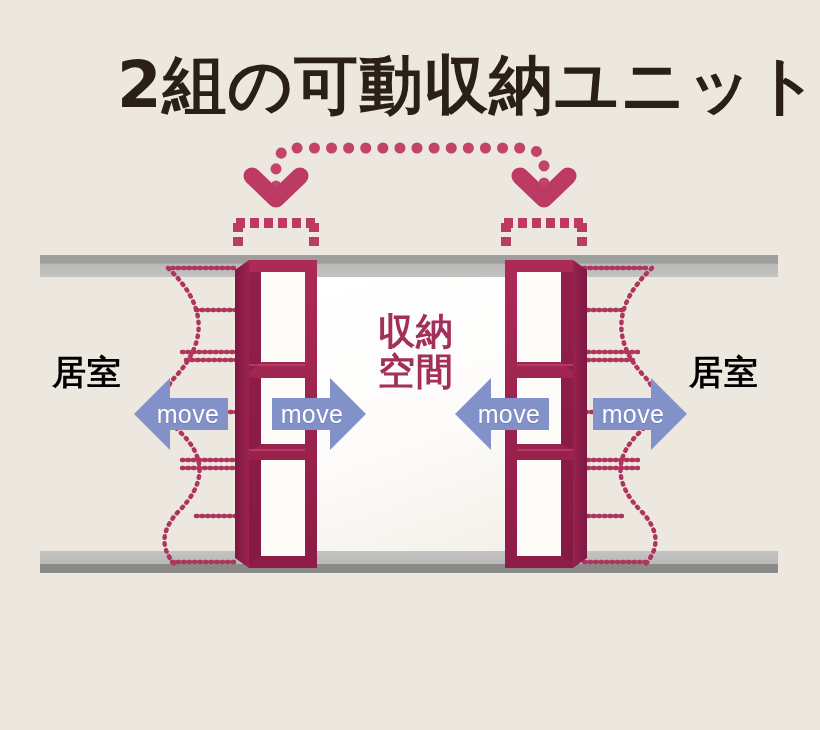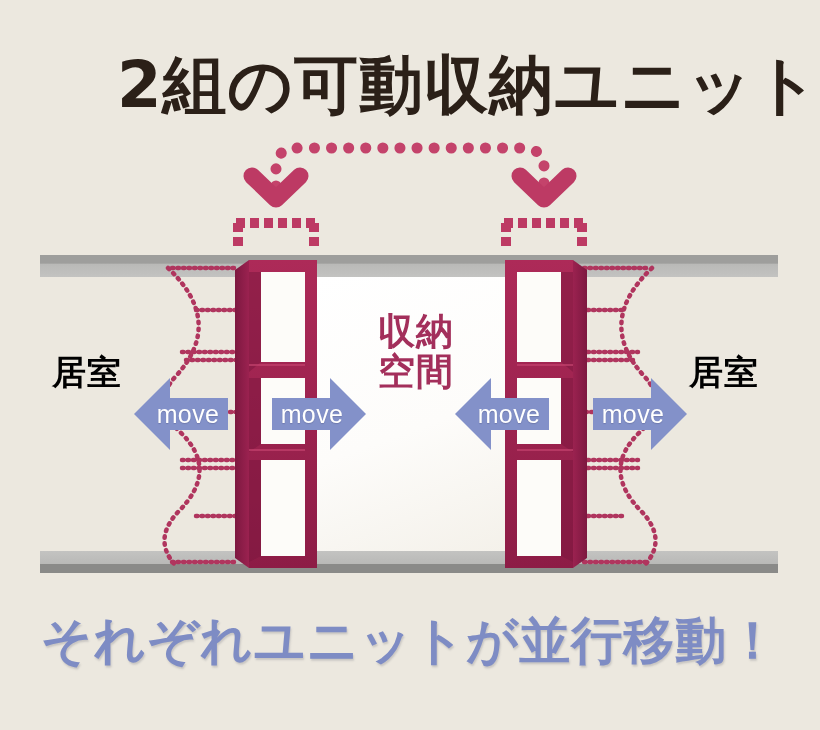--- a/index.html
+++ b/index.html
@@ -265,15 +265,14 @@
     <div class="lbl">move</div>
   </div>
 
   <div class="arrow" id="arrow4">
     <svg viewBox="0 0 98 84" width="98" height="84">
       <polygon points="96,42 60,6 60,26 2,26 2,58 60,58 60,78" fill="#8391c9" stroke="none"></polygon>
     </svg>
     <div class="lbl">move</div>
   </div>
 
-  <div class="caption">それぞれユニットが並行移動！</div>
 
 </div>
 
 </body></html>

